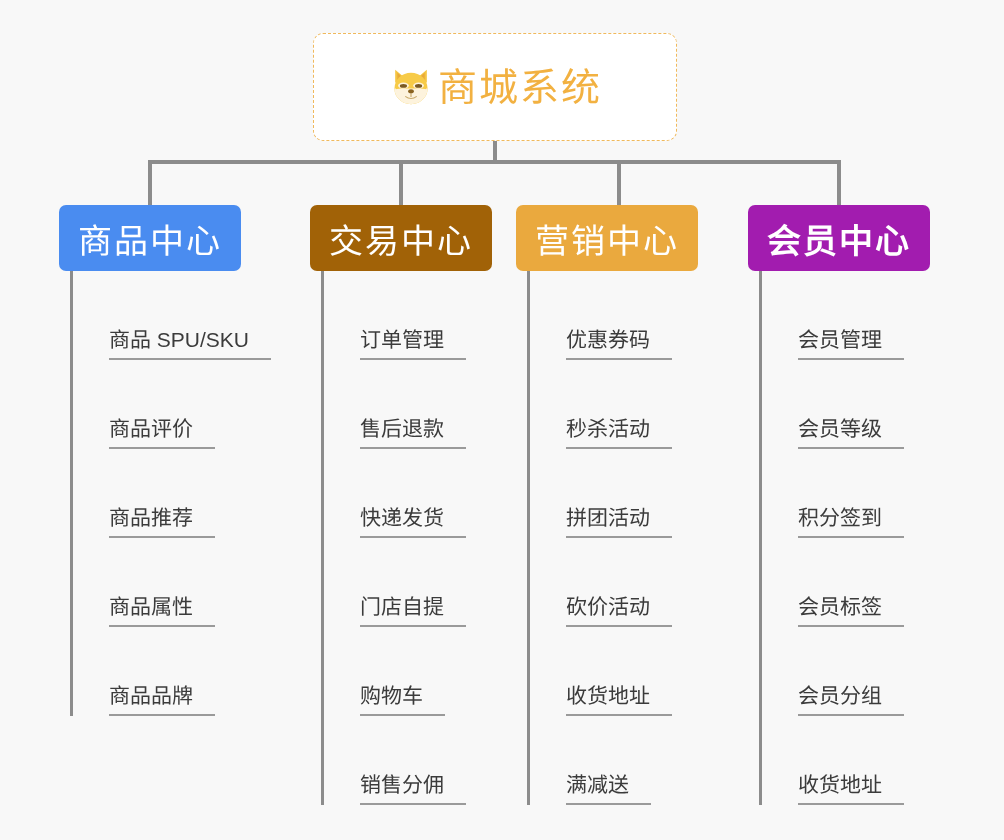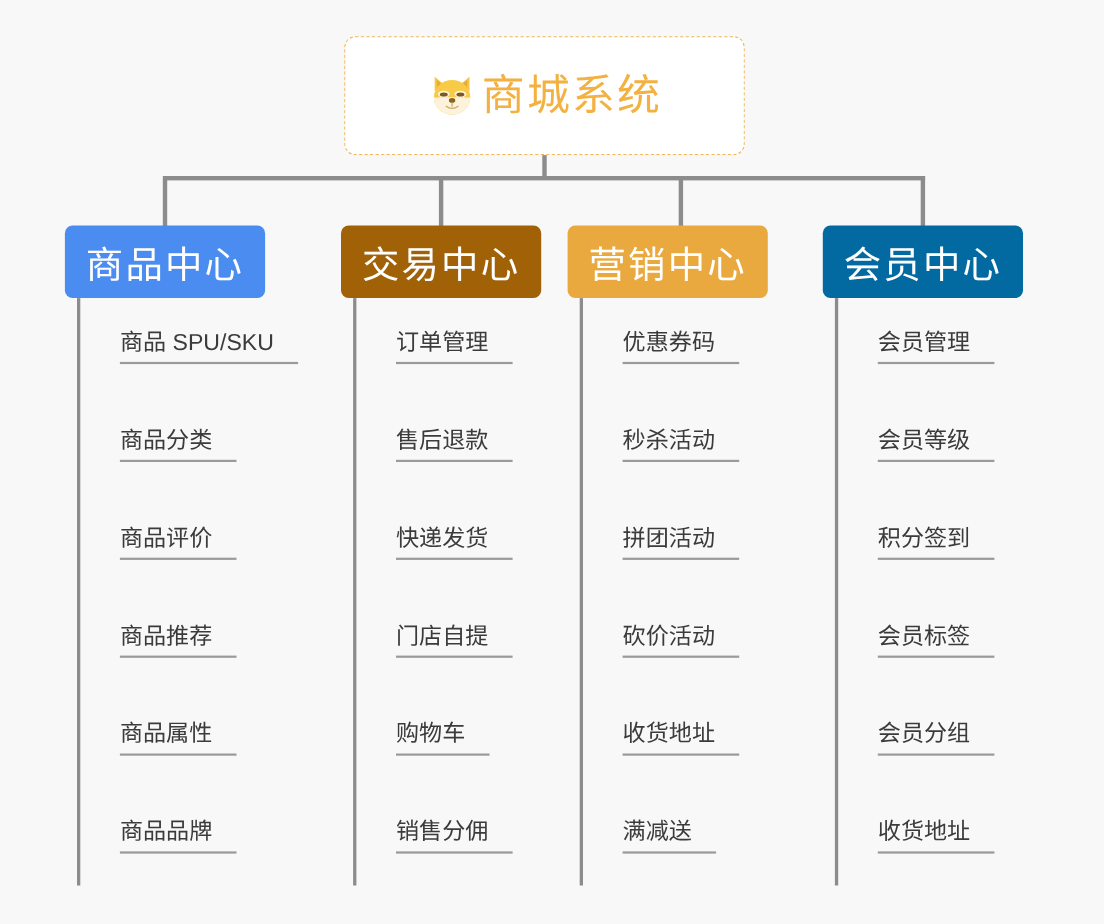--- a/index.html
+++ b/index.html
@@ -85,21 +85,21 @@
     position: relative;
     margin-left: 11px;
     padding-left: 2px;
     border-left: 3px solid #8c8c8c;
     margin-top: 0;
   }
   .leaf {
     position: relative;
     height: 89px;
     display: flex;
-    align-items: center;
+    align-items: flex-end;
     padding-left: 34px;
     box-sizing: border-box;
   }
   .leaf-label {
     display: inline-block;
     font-size: 21px;
     color: #3b3b3b;
     line-height: 1.18;
     padding: 0 22px 5px 0;
     border-bottom: 2px solid #9a9a9a;
@@ -144,23 +144,20 @@
 
   <div class="column" style="left: 59px;">
     <div class="col-head" style="background: rgb(74, 140, 240);">
       <span>商品中心</span>
     </div>
     <div class="branch" style="border-left-color: rgb(140, 140, 140);">
       <div class="leaf">
           <span class="leaf-label">商品 SPU/SKU</span>
         </div>
       <div class="leaf">
-          <span class="leaf-label">商品分类</span>
-        </div>
-      <div class="leaf">
           <span class="leaf-label">商品评价</span>
         </div>
       <div class="leaf">
           <span class="leaf-label">商品推荐</span>
         </div>
       <div class="leaf">
           <span class="leaf-label">商品属性</span>
         </div>
       <div class="leaf">
           <span class="leaf-label">商品品牌</span>
@@ -214,21 +211,21 @@
       <div class="leaf">
           <span class="leaf-label">收货地址</span>
         </div>
       <div class="leaf">
           <span class="leaf-label">满减送</span>
         </div>
     </div>
   </div>
 
   <div class="column" style="left: 748px;">
-    <div class="col-head" style="background: #0369a1;">
+    <div class="col-head" style="background: #a21caf; font-weight: bold;">
       <span>会员中心</span>
     </div>
     <div class="branch" style="border-left-color: rgb(140, 140, 140);">
       <div class="leaf">
           <span class="leaf-label">会员管理</span>
         </div>
       <div class="leaf">
           <span class="leaf-label">会员等级</span>
         </div>
       <div class="leaf">

